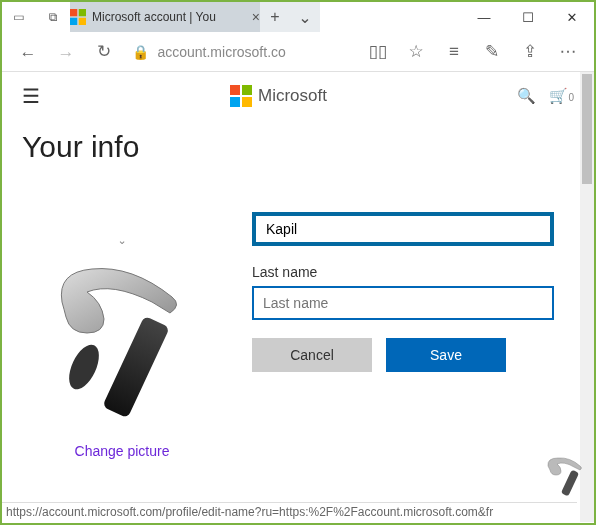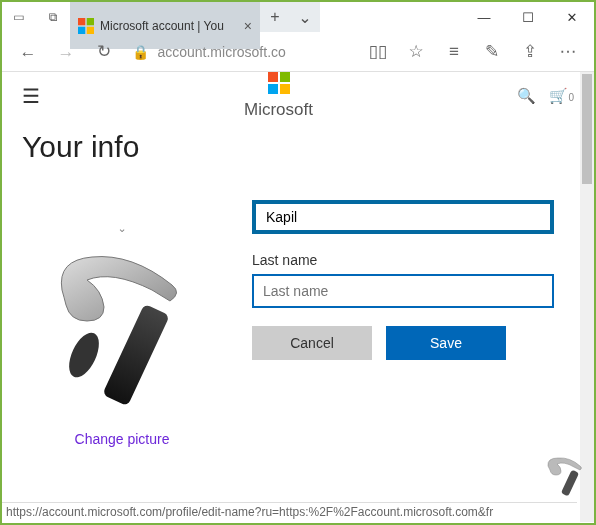--- a/index.html
+++ b/index.html
@@ -1,44 +1,44 @@
 <!DOCTYPE html>
 <html><head>
 <meta charset="utf-8">
 <style>
   * { box-sizing: border-box; margin: 0; padding: 0; font-family: "Segoe UI", Arial, sans-serif; }
   body { width: 596px; height: 525px; border: 2px solid #7cb342; background: #fff; overflow: hidden; position: relative; }
   .titlebar { height: 30px; background: #fff; display: flex; align-items: stretch; }
   .tb-left { display: flex; align-items: center; }
   .tb-btn { width: 34px; height: 30px; display: flex; align-items: center; justify-content: center; color: #555; font-size: 12px; }
-  .tab { display: flex; align-items: center; background: #cfd6dc; height: 47px; padding: 0 8px; min-width: 190px; }
+  .tab { display: flex; align-items: center; background: #cfd6dc; height: 30px; padding: 0 0; min-width: 190px; }
   .tab .fav { width: 16px; height: 16px; margin-right: 6px; }
   .tab .title { font-size: 12px; color: #333; white-space: nowrap; overflow: hidden; text-overflow: ellipsis; flex: 1; }
   .tab .close { font-size: 14px; color: #555; margin-left: 6px; }
   .new-tab, .chevron { width: 30px; display: flex; align-items: center; justify-content: center; color: #555; font-size: 16px; background:#e8ecef; }
   .win-controls { margin-left: auto; display: flex; }
   .win-controls div { width: 44px; display: flex; align-items: center; justify-content: center; color: #333; font-size: 13px; }
   .addrbar { height: 40px; display: flex; align-items: center; padding: 0 8px; border-bottom: 1px solid #e0e0e0; gap: 2px; }
   .ab-btn { width: 36px; height: 36px; display: flex; align-items: center; justify-content: center; color: #666; font-size: 17px; }
   .url { flex: 1; height: 36px; display: flex; align-items: center; padding: 0 8px; }
   .lock { color: #3a9d3a; font-size: 14px; margin-right: 8px; }
   .url-text { color: #888; font-size: 14px; white-space: nowrap; overflow: hidden; text-overflow: ellipsis; }
   .content { position: relative; height: 450px; overflow: hidden; }
   .scrollbar { position: absolute; right: 0; top: 0; width: 14px; height: 100%; background: #f0f0f0; }
   .scrollbar .thumb { position: absolute; left: 2px; top: 2px; width: 10px; height: 110px; background: #c0c0c0; }
   .topbar { height: 48px; display: flex; align-items: center; padding: 0 20px; }
   .hamburger { font-size: 20px; color: #333; }
-  .ms-logo { margin: 0 auto; display: flex; align-items: center; gap: 6px; flex-direction: column; }
+  .ms-logo { margin: 0 auto; display: flex; align-items: center; gap: 6px; }
   .ms-grid { width: 22px; height: 22px; display: grid; grid-template-columns: 1fr 1fr; grid-template-rows: 1fr 1fr; gap: 2px; }
   .ms-grid div:nth-child(1){background:#f25022;} .ms-grid div:nth-child(2){background:#7fba00;}
   .ms-grid div:nth-child(3){background:#00a4ef;} .ms-grid div:nth-child(4){background:#ffb900;}
   .ms-name { font-size: 17px; color: #555; }
   .top-icons { display: flex; gap: 14px; color: #888; font-size: 15px; align-items:center;}
   .page { padding: 10px 20px; }
-  .page h1 { font-size: 30px; font-weight: 300; color: #222; margin-bottom: 28px; }
+  .page h1 { font-size: 30px; font-weight: 300; color: #222; margin-bottom: 40px; }
   .form-area { display: flex; gap: 30px; }
   .avatar-col { width: 200px; text-align: center; }
   .avatar-img { width: 180px; height: 180px; }
   .change-pic { color: #6d28d9; font-size: 14px; margin-top: 12px; display: block; }
   .fields { flex: 1; padding-top: 8px; padding-right: 20px; }
   .label { font-size: 14px; color: #333; margin-bottom: 6px; display: block; }
   .input { width: 100%; height: 34px; border: 4px solid #0369a1; padding: 0 10px; font-size: 14px; margin-bottom: 18px; }
   .input.focused { border: 1px solid #0067b8; box-shadow: inset 0 0 0 1px #0067b8; color:#888;}
   .btn-row { display: flex; gap: 14px; }
   .btn { width: 120px; height: 34px; border: none; font-size: 14px; cursor: pointer; }

